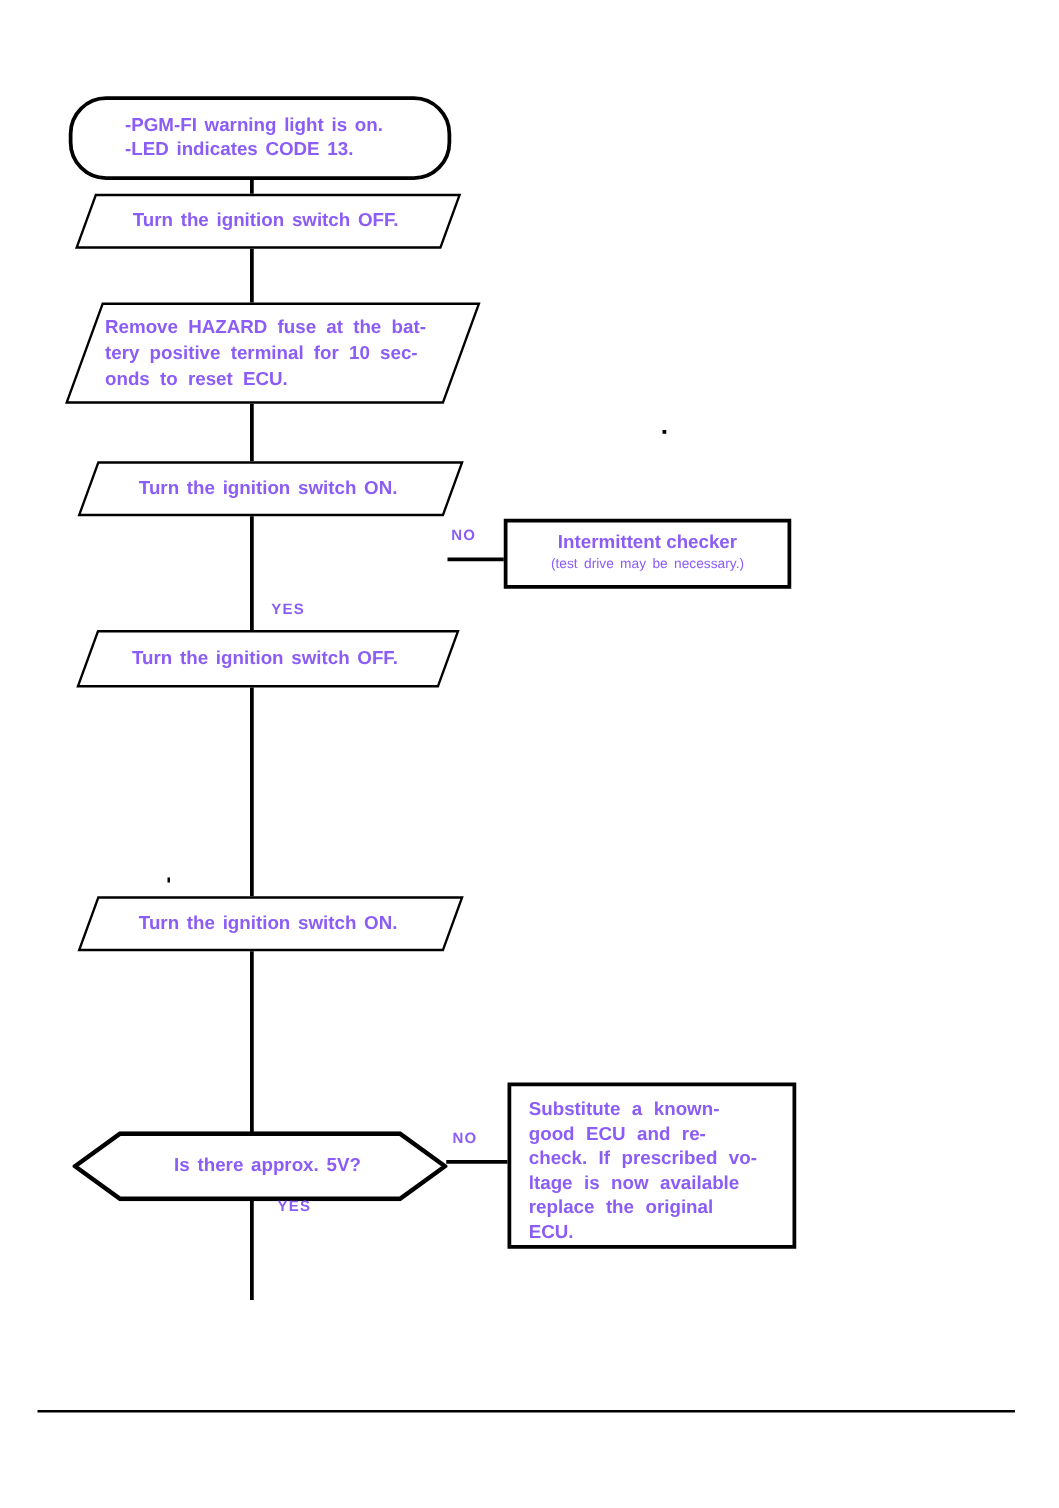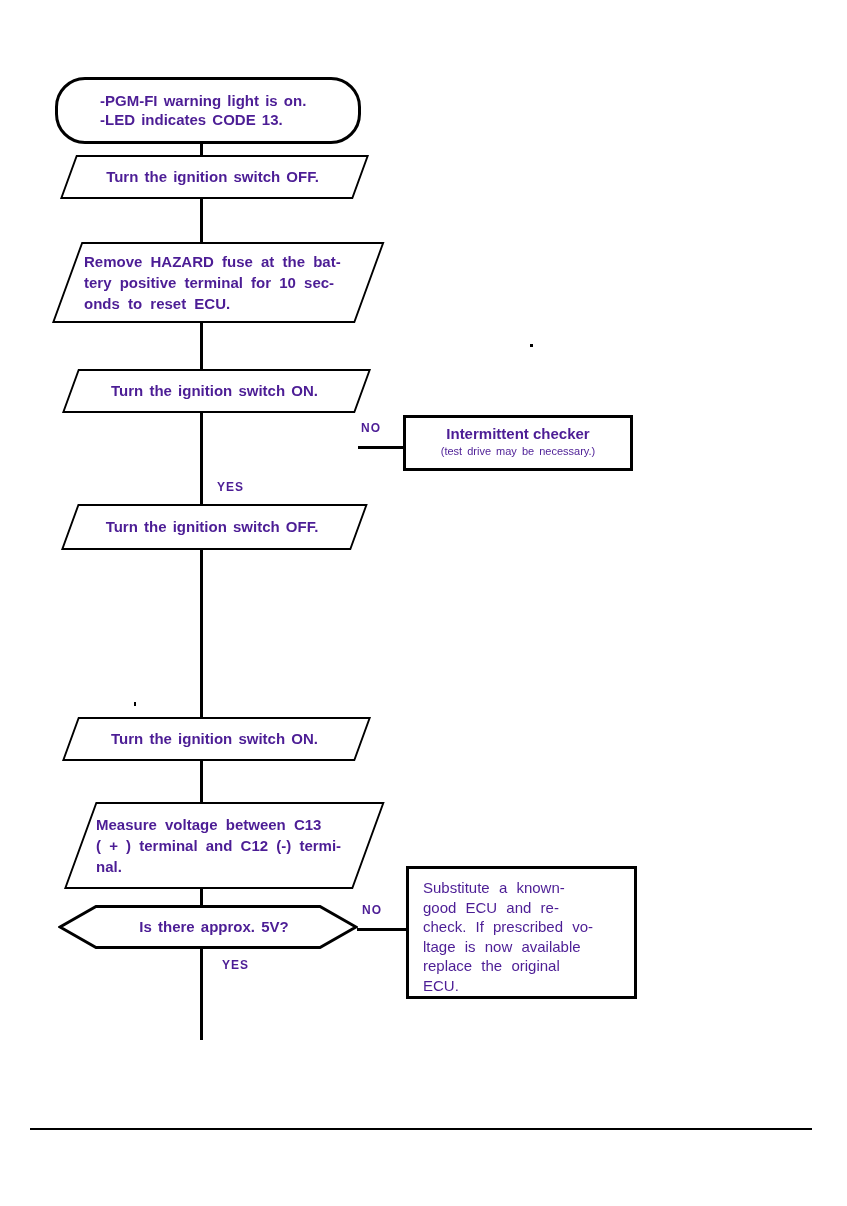--- a/index.html
+++ b/index.html
@@ -1,18 +1,18 @@
 <!DOCTYPE html>
 <html><head>
 <meta charset="utf-8">
 <style>
   html,body{margin:0;padding:0;background:#fff;}
   .page{
     position:relative;width:847px;height:1206px;background:#fff;
-    font-family:"Liberation Sans",sans-serif;color:#4c1d95;overflow:hidden;
+    font-family:"Liberation Sans",sans-serif;color:#8b5cf6;overflow:hidden;
   }
   .vline,.hline{position:absolute;background:#000;}
   .node{position:absolute;}
   .node-text{
     position:absolute;inset:0;display:flex;flex-direction:column;justify-content:center;
     font-weight:700;font-size:15px;line-height:1.42;white-space:pre-line;word-spacing:2px;
   }
   .center .node-text{align-items:center;text-align:right;padding-left:12px;}
   .leftpad .node-text{padding-left:32px;padding-right:6px;text-align:left;word-spacing:4px;}
   .terminator{
@@ -21,21 +21,21 @@
   .terminator .node-text{padding-left:42px;line-height:1.22;}
   .pgram-skin{
     position:absolute;inset:0;background:#fff;border:2.5px solid #000;
     transform:skewX(-20deg);transform-origin:0 100%;
   }
   .hex-svg{position:absolute;inset:0;width:100%;height:100%;}
   .resultbox{position:absolute;border:3px solid #000;background:#fff;}
   .resultbox .rb-title{font-weight:700;font-size:15px;text-align:center;margin-top:7px;}
   .resultbox .rb-note{font-weight:400;font-size:11px;text-align:center;margin-top:3px;word-spacing:2px;}
   .resultbox .rb-body{
-    font-weight:400;font-size:15px;line-height:19.5px;white-space:pre-line;
+    font-weight:700;font-size:15px;line-height:19.5px;white-space:pre-line;
     padding:9px 12px 0 14px;word-spacing:5px;
   }
   .branch-label{position:absolute;font-weight:700;font-size:12px;letter-spacing:1px;}
   .continued{
     position:absolute;font-size:28px;font-weight:400;letter-spacing:0.5px;
     line-height:1.14;white-space:pre-line;
   }
   .speck{position:absolute;background:#000;}
 </style>
 </head>
@@ -82,28 +82,22 @@
     <div class="pgram-skin"></div>
     <div class="node-text">Turn the ignition switch OFF.</div>
   </div>
 
 
   <div class="node center" style="left:62px;top:717px;width:293px;height:44px;">
     <div class="pgram-skin"></div>
     <div class="node-text">Turn the ignition switch ON.</div>
   </div>
 
-  <div class="node leftpad" style="left:64px;top:802px;width:289px;height:87px;">
-    <div class="pgram-skin"></div>
-    <div class="node-text">Measure voltage between C13
-( + ) terminal and C12 (-) termi-
-nal.</div>
-  </div>
 
-  <div class="node center" style="left:58px;top:905px;width:300px;height:44px;">
+  <div class="node center" style="left:58px;top:905px;width:300px;height:56px;">
     <svg class="hex-svg" viewBox="0 0 300 44" preserveAspectRatio="none">
       <polygon points="2,22 38,1.5 262,1.5 298,22 262,42.5 38,42.5" fill="#fff" stroke="#000" stroke-width="3"></polygon>
     </svg>
     <div class="node-text">Is there approx. 5V?</div>
   </div>
 
   <div class="hline" style="left:357px;top:928px;width:50px;height:3px;"></div>
   <div class="branch-label" style="left:362px;top:903px;">NO</div>
 
   <div class="resultbox" style="left:406px;top:866px;width:225px;height:127px;">

